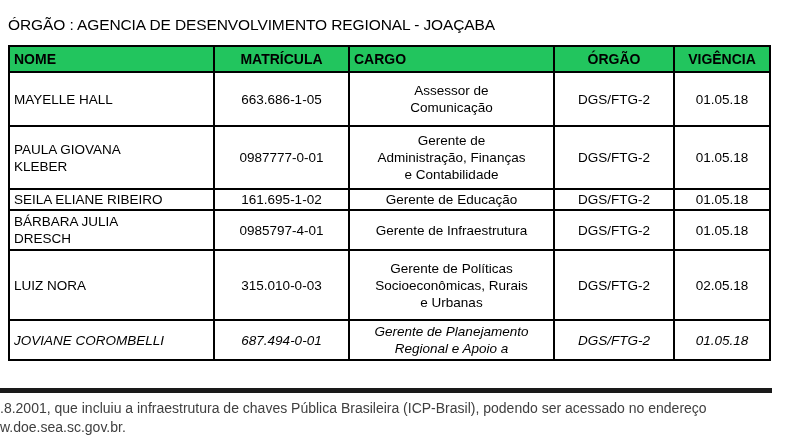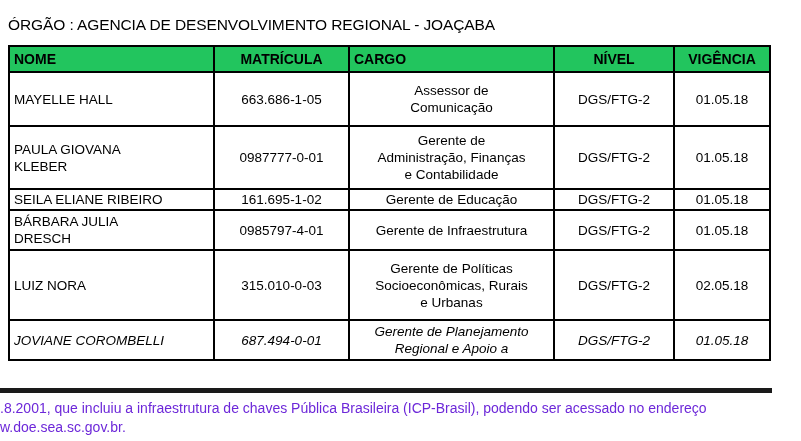--- a/index.html
+++ b/index.html
@@ -61,21 +61,21 @@
     height: 5px;
     background: #1a1a1a;
   }
   .footer-text {
     position: absolute;
     left: 0;
     top: 399px;
     width: 790px;
     font-size: 14px;
     line-height: 19px;
-    color: #6d28d9;
+    color: #404040;
     white-space: nowrap;
   }
 </style>
 </head>
 <body>
 
 <div class="page">
 
   <div class="doc-title">ÓRGÃO : AGENCIA DE DESENVOLVIMENTO REGIONAL - JOAÇABA</div>
 
@@ -85,21 +85,21 @@
       <col style="width:135px">
       <col style="width:205px">
       <col style="width:120px">
       <col style="width:96px">
     </colgroup>
     <thead>
       <tr>
         <th class="c-nome">NOME</th>
         <th class="c-mat">MATRÍCULA</th>
         <th class="c-cargo">CARGO</th>
-        <th class="c-nivel">NÍVEL</th>
+        <th class="c-nivel">ÓRGÃO</th>
         <th class="c-vig">VIGÊNCIA</th>
       </tr>
     </thead>
     <tbody>
         <tr style="height: 54px; margin-left: 24px;">
           <td class="c-nome">MAYELLE HALL</td>
           <td class="c-mat">663.686-1-05</td>
           <td class="c-cargo">Assessor de
 Comunicação</td>
           <td class="c-nivel">DGS/FTG-2</td>

